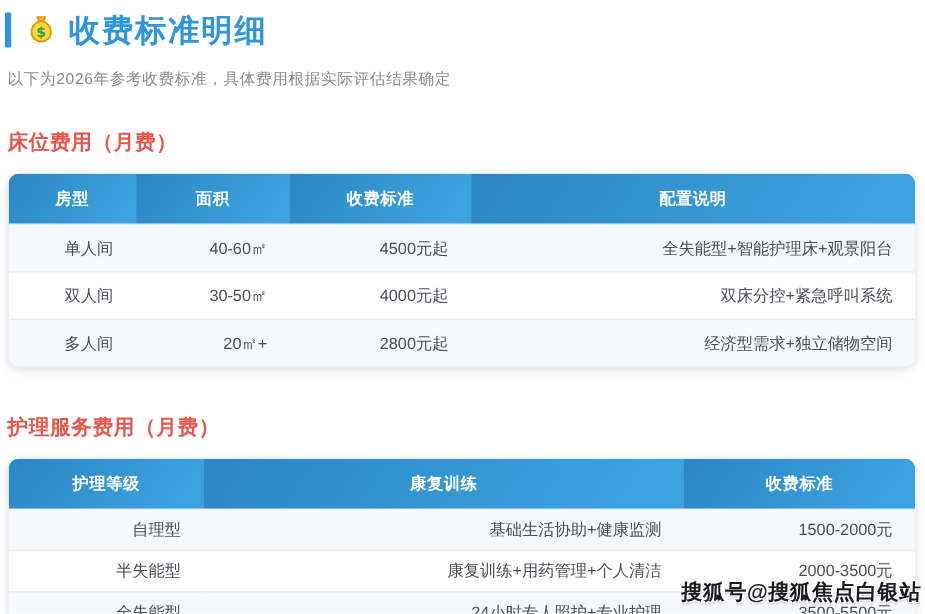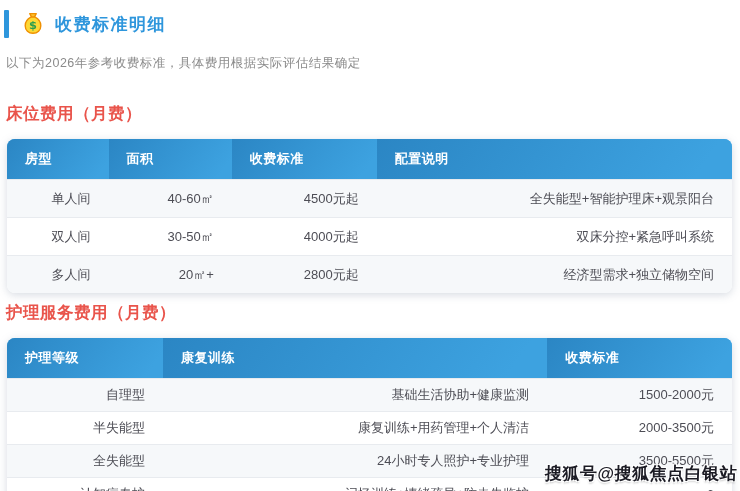--- a/index.html
+++ b/index.html
@@ -18,40 +18,40 @@
   body{
     font-family:"Liberation Sans","DejaVu Sans",sans-serif;
     width:740px;height:491px;overflow:hidden;position:relative;
   }
   .page{position:relative;width:740px;height:491px;padding:8px 7px 0 4px;}
 
   
   .title-row{display:flex;align-items:center;height:32px;}
   .accent-bar{width:5px;height:28px;background:var(--accent-blue);border-radius:1px;margin-right:11px;flex:0 0 auto;}
   .bag-icon{flex:0 0 auto;margin-right:9px;}
-  .page-title{font-size:17px;font-weight:bold;color:var(--accent-blue);letter-spacing:1.5px;}
+  .page-title{font-size:25px;font-weight:bold;color:var(--accent-blue);letter-spacing:1.5px;}
   .subtitle{margin:15px 0 0 2px;font-size:12.5px;color:var(--subtitle-ink);letter-spacing:0.5px;}
 
   
   .section-title{font-size:16.5px;font-weight:bold;color:var(--section-red);letter-spacing:0.5px;}
   .section-title.bed{margin:31px 0 0 2px;}
-  .section-title.care{margin:9px 0 0 2px;}
+  .section-title.care{margin:38px 0 0 2px;}
 
   
   table{
     width:725px;margin:14px 0 0 3px;
     border-collapse:separate;border-spacing:0;
     border-radius:8px;overflow:hidden;
     box-shadow:0 2px 8px rgba(110,125,150,0.28);
     table-layout:fixed;
   }
   thead tr{background:var(--header-blue-light);}
   th{
     background:linear-gradient(125deg,var(--header-blue-dark) 0%,var(--header-blue-light) 90%);
-    color:#fff;font-size:13px;font-weight:bold;text-align:left;
+    color:#fff;font-size:13px;font-weight:bold;text-align:center;
     padding:11px 18px;letter-spacing:0.5px;
   }
   td{
     font-size:13px;color:var(--cell-ink);text-align:right;
     padding:0 18px;border-top:1px solid var(--divider);
     white-space:nowrap;overflow:hidden;
   }
   .bed-table td{height:38px;}
   .care-table td{height:33px;}
   tbody tr:nth-child(odd){background:var(--row-stripe);}

